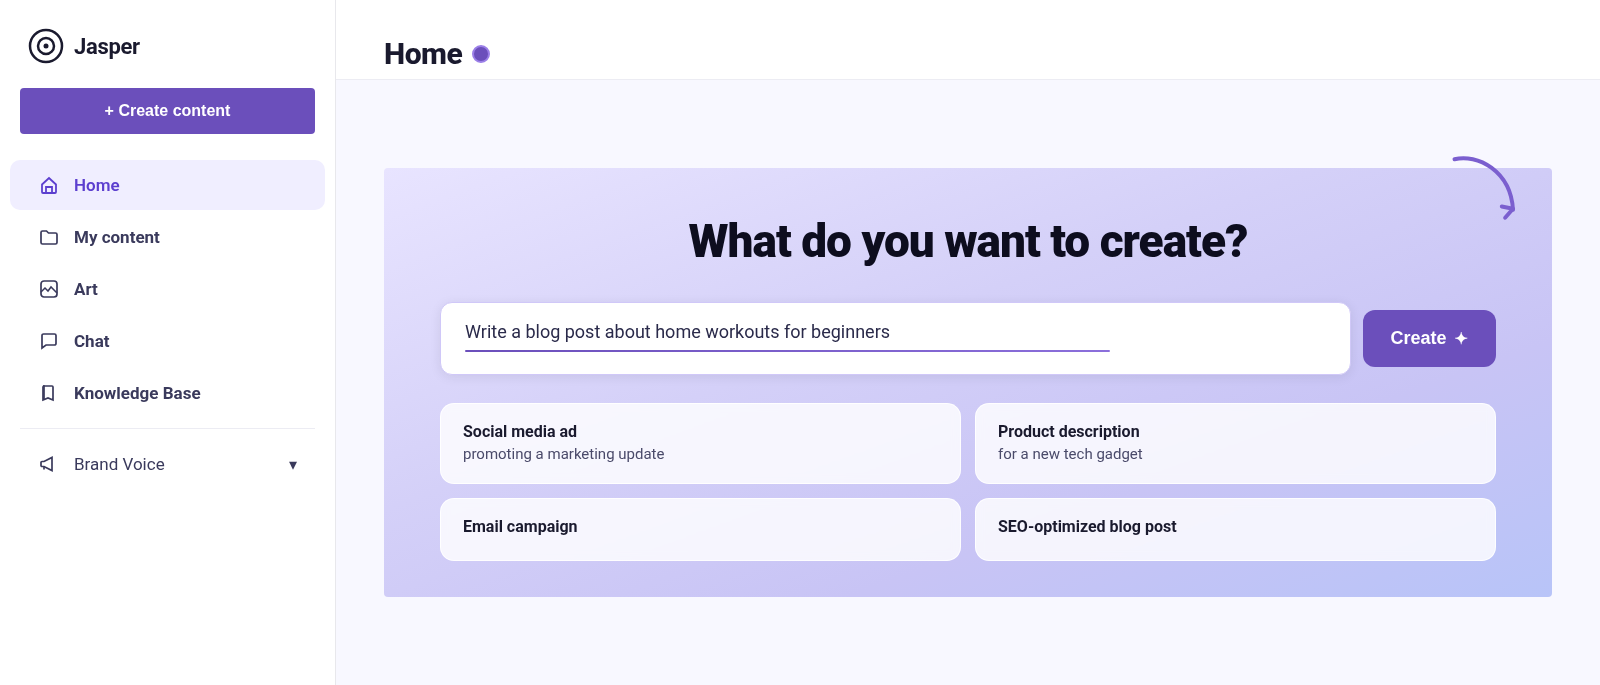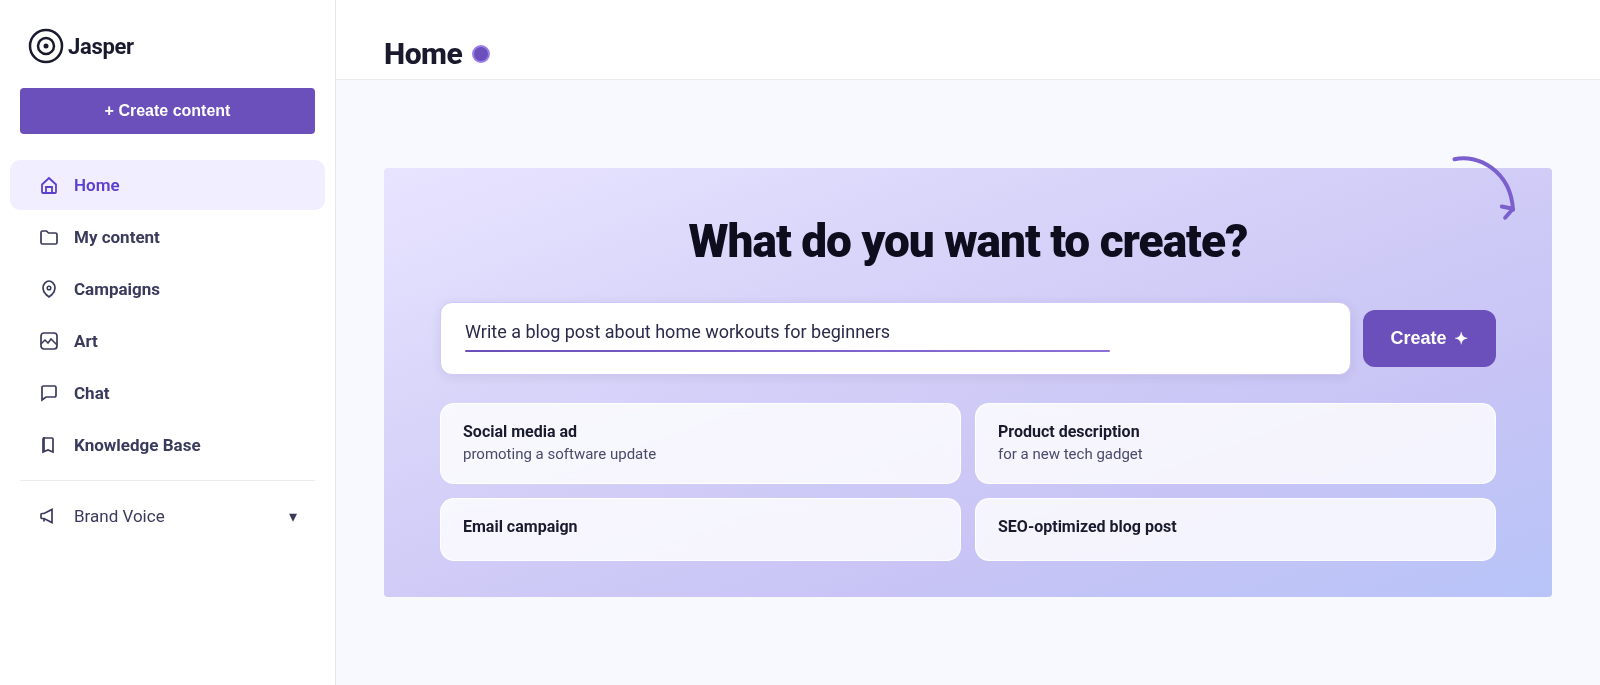--- a/index.html
+++ b/index.html
@@ -20,21 +20,21 @@
       background: #fff;
       border-right: 1px solid #e8e8ec;
       display: flex;
       flex-direction: column;
       padding: 0;
     }
 
     .sidebar-logo {
       display: flex;
       align-items: center;
-      gap: 4px;
+      gap: 10px;
       padding: 28px 28px 24px;
     }
 
     .logo-icon {
       width: 36px;
       height: 36px;
     }
 
     .logo-text {
       font-size: 22px;
@@ -302,29 +302,20 @@
 
     <div class="nav-item">
       <span class="nav-icon">
         <svg width="20" height="20" viewBox="0 0 20 20" fill="none">
           <path d="M2 5.5A1.5 1.5 0 013.5 4h4l2 2h7A1.5 1.5 0 0118 7.5v8A1.5 1.5 0 0116.5 17h-13A1.5 1.5 0 012 15.5v-10z" stroke="#3a3a5c" stroke-width="1.7" fill="none"></path>
         </svg>
       </span>
       <span>My content</span>
     </div>
 
-    <div class="nav-item">
-      <span class="nav-icon">
-        <svg width="20" height="20" viewBox="0 0 20 20" fill="none">
-          <path d="M10 2c2.5 0 6 2.5 6 7 0 3-1.5 5-3 6.5L10 18l-3-2.5C5.5 14 4 12 4 9c0-4.5 3.5-7 6-7z" stroke="#3a3a5c" stroke-width="1.7" fill="none"></path>
-          <circle cx="10" cy="9" r="1.8" stroke="#3a3a5c" stroke-width="1.5" fill="none"></circle>
-        </svg>
-      </span>
-      <span>Campaigns</span>
-    </div>
 
     <div class="nav-item">
       <span class="nav-icon">
         <svg width="20" height="20" viewBox="0 0 20 20" fill="none">
           <rect x="2" y="2" width="16" height="16" rx="3" stroke="#3a3a5c" stroke-width="1.7" fill="none"></rect>
           <path d="M2 13l4-4 3 3 3-4 6 6" stroke="#3a3a5c" stroke-width="1.5" fill="none"></path>
         </svg>
       </span>
       <span>Art</span>
     </div>
@@ -391,21 +382,21 @@
         <button class="create-action-btn">
           <span>Create</span>
           <span style="font-size:16px;">✦</span>
         </button>
       </div>
 
       <div class="suggestion-grid">
 
         <div class="suggestion-card">
           <div class="suggestion-title">Social media ad</div>
-          <div class="suggestion-subtitle">promoting a software update</div>
+          <div class="suggestion-subtitle">promoting a marketing update</div>
         </div>
 
         <div class="suggestion-card">
           <div class="suggestion-title">Product description</div>
           <div class="suggestion-subtitle">for a new tech gadget</div>
         </div>
 
         <div class="suggestion-card">
           <div class="suggestion-title">Email campaign</div>
         </div>

